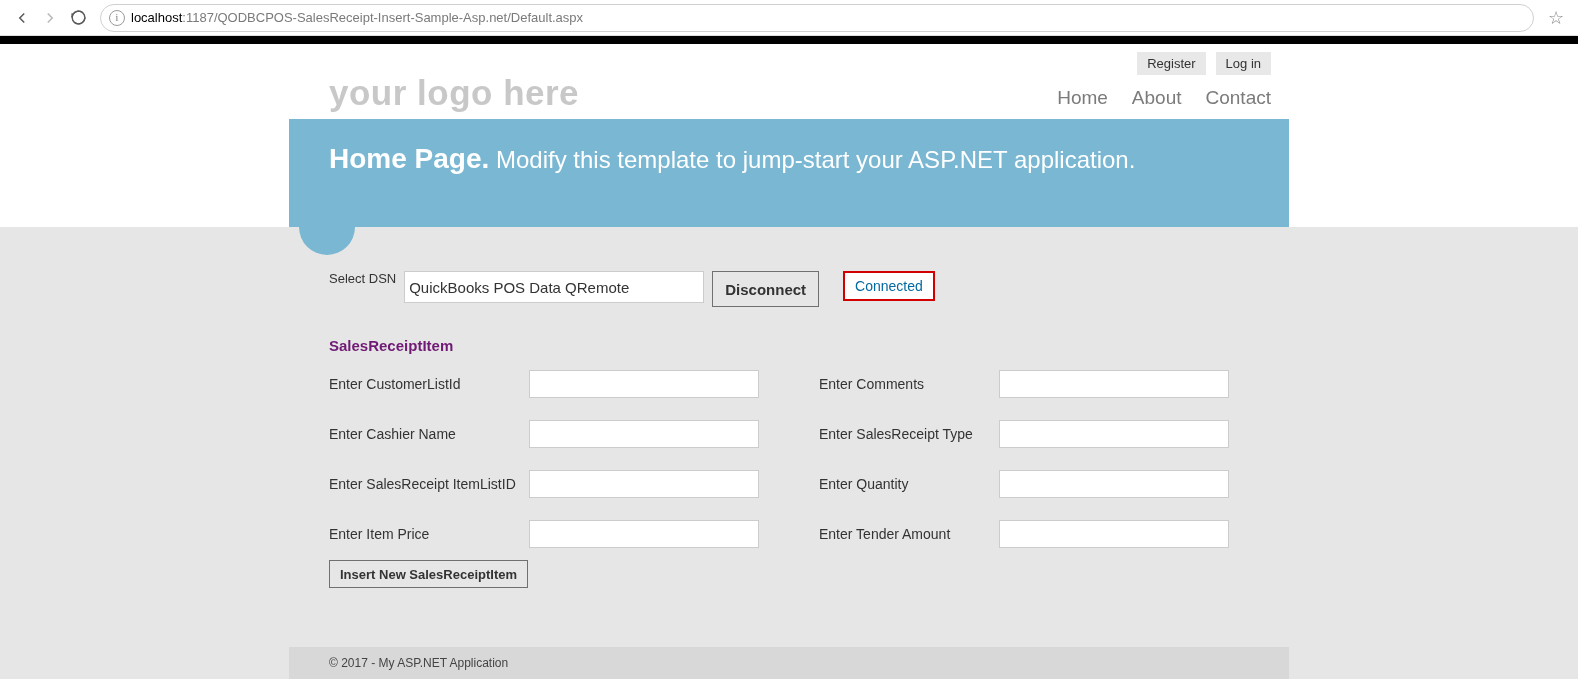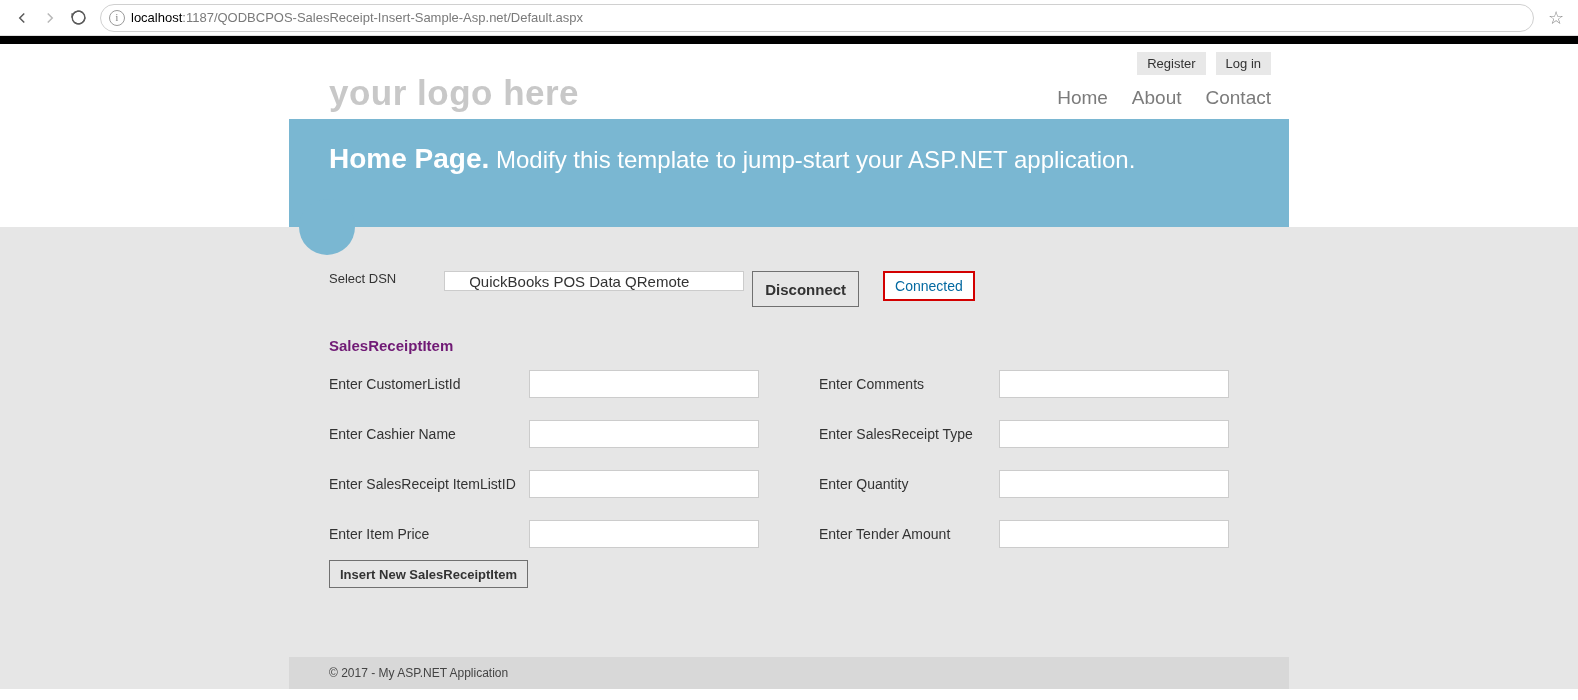--- a/index.html
+++ b/index.html
@@ -124,27 +124,26 @@
   .dsn-row {
     display: flex;
     align-items: flex-start;
     gap: 8px;
     margin-bottom: 30px;
     font-size: 14px;
   }
   .dsn-row label { color: #333; font-size: 13px; }
   .dsn-input {
     width: 300px;
-    height: 20px;
+    height: 32px;
     border: 1px solid #ccc;
     background: #fff;
-    padding: 4px 24px;
+    padding: 4px 4px;
     font-size: 15px;
     color: #333;
-    margin-left: 40px;
   }
   .btn {
     height: 36px;
     padding: 0 12px;
     background: #e6e6e6;
     border: 1px solid #707070;
     font-size: 15px;
     font-weight: 700;
     color: #333;
     cursor: pointer;
@@ -198,21 +197,21 @@
     font-weight: 700;
     color: #333;
     cursor: pointer;
   }
   .footer-bar {
     background: #d8d8d8;
     font-size: 12px;
     color: #444;
     padding: 9px 0 9px 40px;
     width: 1000px;
-    margin: 10px auto;
+    margin: 0 auto;
   }
   .content-outer-wrap { background: #e6e6e6; }
 </style>
 </head>
 <body>
 
 <div class="chrome-bar">
   <div class="nav-arrow">
     <svg width="18" height="18" viewBox="0 0 24 24" fill="none" stroke="#5a5a5a" stroke-width="2">
         <polyline points="15 18 9 12 15 6"></polyline>

